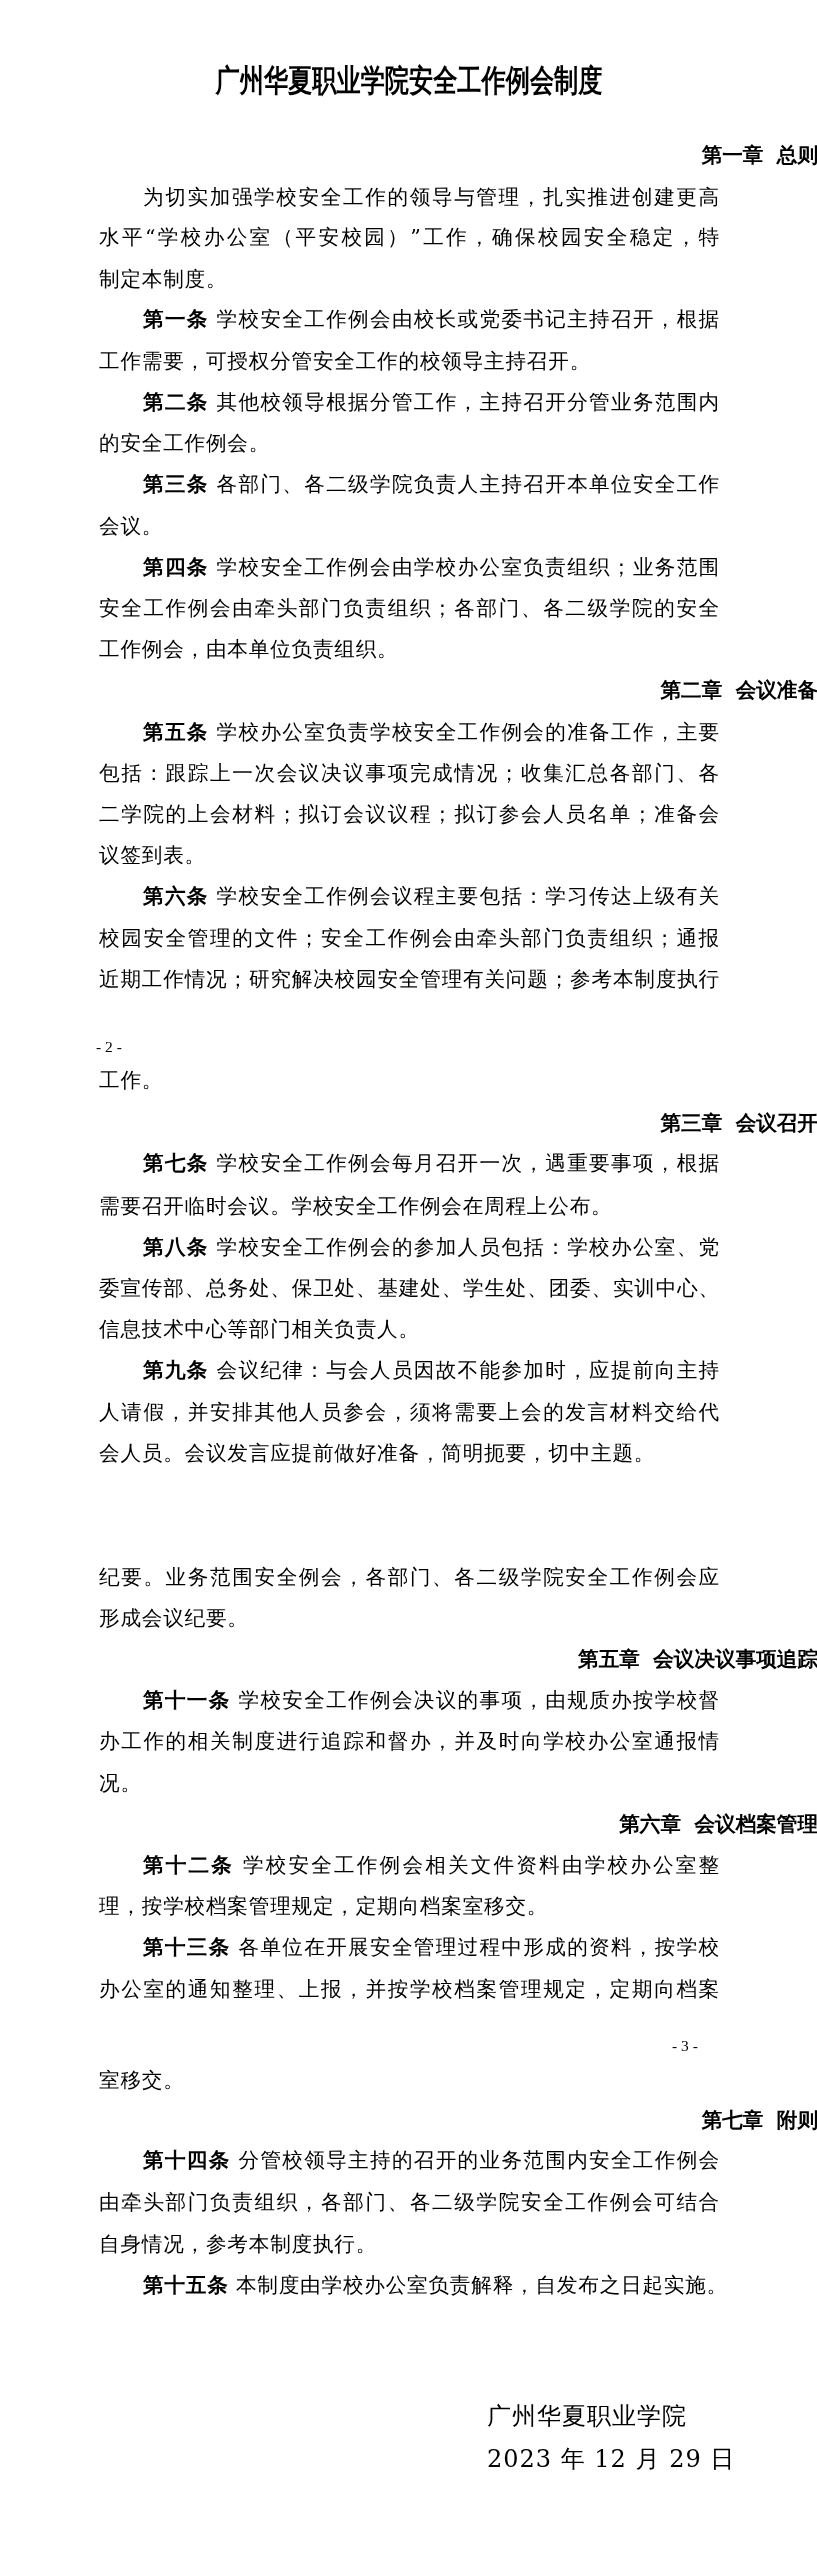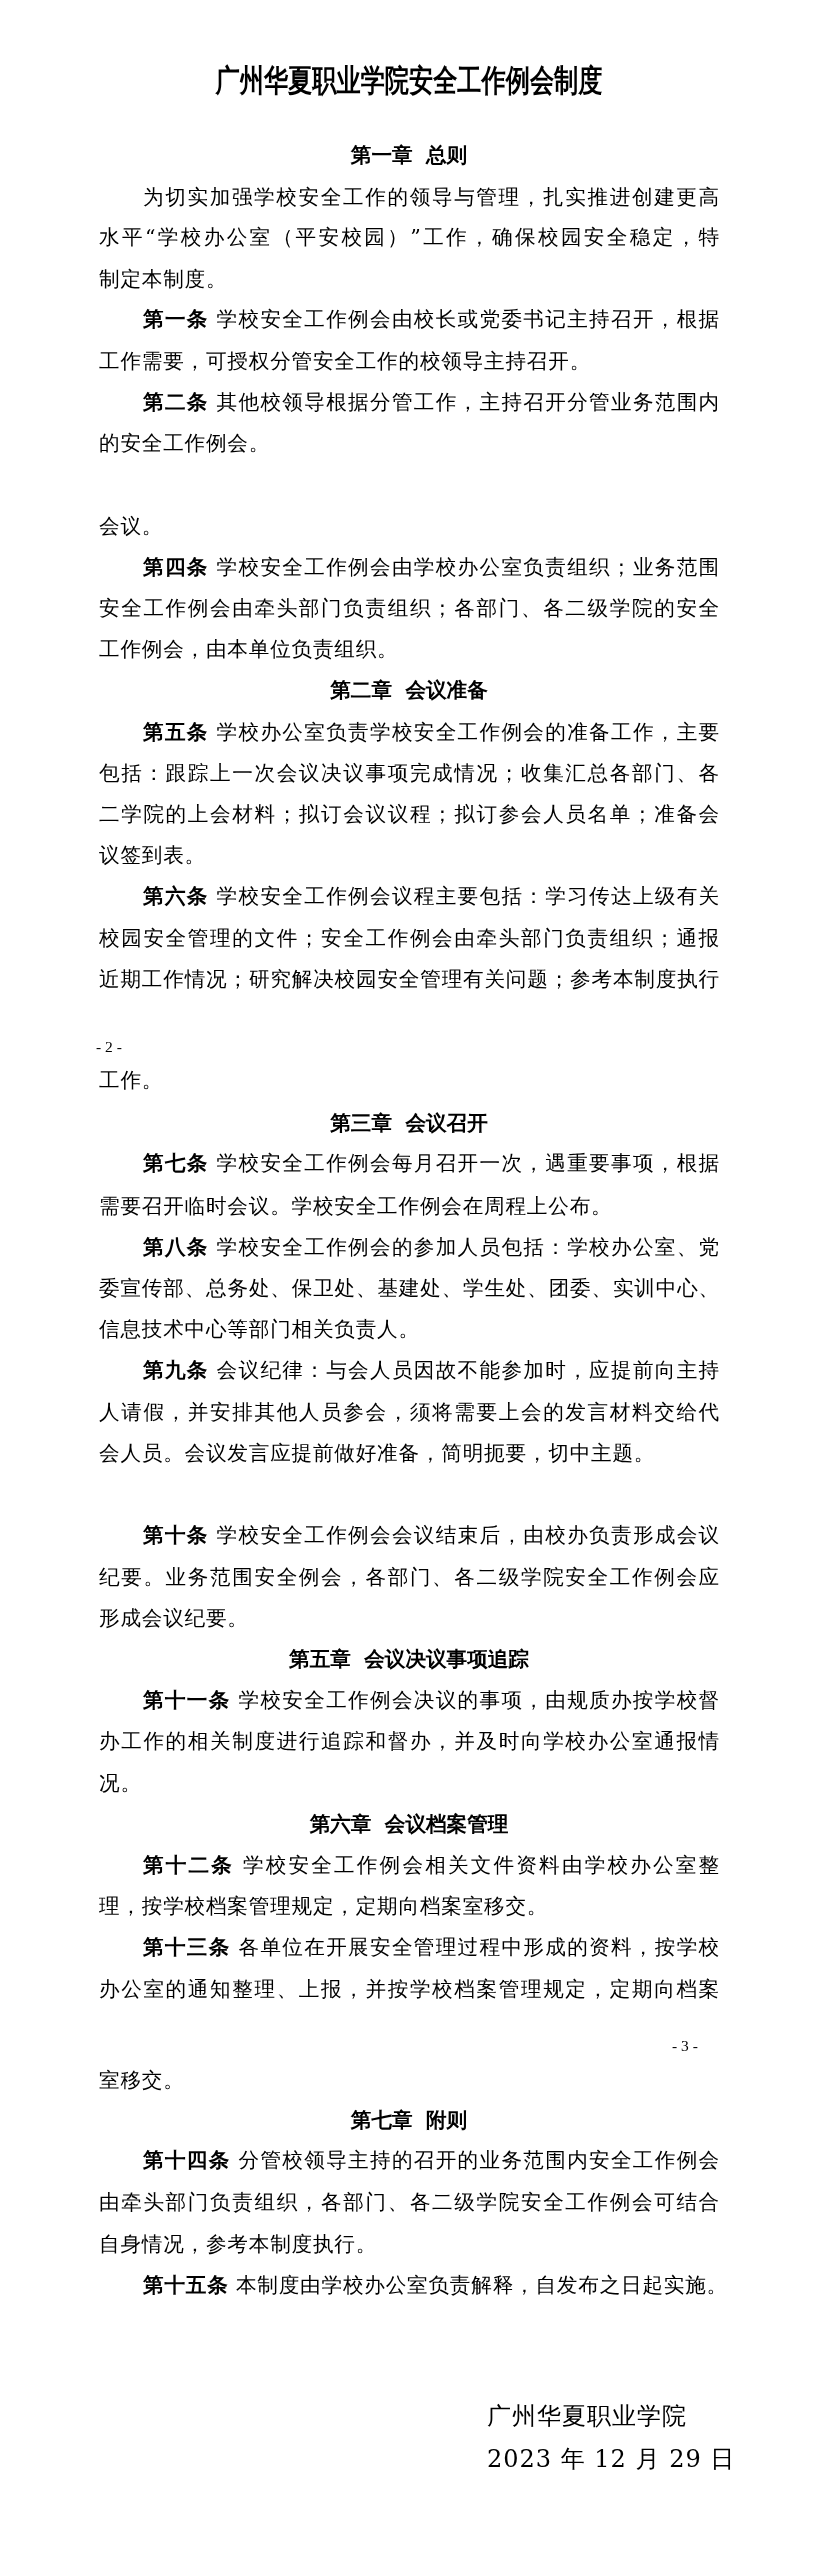--- a/index.html
+++ b/index.html
@@ -8,21 +8,21 @@
   .page { position: absolute; left: 0; top: 0; width: 818px; height: 3115px; background: #fff; }
   .ln { position: absolute; left: 99px; width: 621px; height: 31px; line-height: 31px;
         font-size: 20.6px; white-space: nowrap; letter-spacing: 0.8px; transform: translateY(-15.5px);
         font-family: "DejaVu Serif", "Liberation Serif", serif; }
   .ln.indent { text-indent: 0; left: 143px; width: 577px; }
   .ln.just { text-align: justify; text-align-last: justify; }
   .label { font-weight: bold; }
   .title { position: absolute; left: 0; width: 818px; text-align: center; top: 65px;
            font-size: 31px; line-height: 31px; font-weight: bold; letter-spacing: 0px;
            font-family: "DejaVu Serif", "Liberation Serif", serif; transform: scaleX(0.78); }
-  .chapter { position: absolute; left: 0; width: 818px; text-align: center; height: 31px;
+  .chapter { position: absolute; left: 0; width: 818px; text-align: right; height: 31px;
              line-height: 31px; font-size: 20.6px; font-weight: bold; transform: translateY(-15.5px);
              font-family: "DejaVu Sans", "Liberation Sans", sans-serif; }
   .chapter .gap { display: inline-block; width: 13.4px; }
   .pnum { position: absolute; font-size: 15.5px; line-height: 20.6px; height: 20.6px;
           transform: translateY(-10.3px); font-family: "Liberation Serif", "DejaVu Serif", serif; }
   .pnum.left { left: 96px; }
   .pnum.right { left: 672px; }
   .sig { position: absolute; left: 487px; font-size: 24px; line-height: 31px; height: 31px;
          transform: translateY(-15.5px); letter-spacing: 1px; white-space: nowrap;
          font-family: "DejaVu Serif", "Liberation Serif", serif; }
@@ -41,20 +41,21 @@
   <div class="ln indent just" style="top:197px">为切实加强学校安全工作的领导与管理，扎实推进创建更高</div>
   <div class="ln just" style="top:237px">水平“学校办公室（平安校园）”工作，确保校园安全稳定，特</div>
   <div class="ln" style="top:279px">制定本制度。</div>
 
   <div class="ln indent just" style="top:319px"><span class="label">第一条</span> <span>学校安全工作例会由校长或党委书记主持召开，根据</span></div>
   <div class="ln" style="top:361px">工作需要，可授权分管安全工作的校领导主持召开。</div>
 
   <div class="ln indent just" style="top:402px"><span class="label">第二条</span> <span>其他校领导根据分管工作，主持召开分管业务范围内</span></div>
   <div class="ln" style="top:443px">的安全工作例会。</div>
 
+  <div class="ln indent just" style="top:484px"><span class="label">第三条</span> <span>各部门、各二级学院负责人主持召开本单位安全工作</span></div>
   <div class="ln" style="top:526px">会议。</div>
 
   <div class="ln indent just" style="top:567px"><span class="label">第四条</span> <span>学校安全工作例会由学校办公室负责组织；业务范围</span></div>
   <div class="ln just" style="top:608px">安全工作例会由牵头部门负责组织；各部门、各二级学院的安全</div>
   <div class="ln" style="top:649px">工作例会，由本单位负责组织。</div>
 
   <div class="chapter" style="top:690px">
     <span>第二章</span><span class="gap"></span><span>会议准备</span>
   </div>
 
@@ -80,21 +81,20 @@
 
   <div class="ln indent just" style="top:1247px"><span class="label">第八条</span> <span>学校安全工作例会的参加人员包括：学校办公室、党</span></div>
   <div class="ln just" style="top:1288px">委宣传部、总务处、保卫处、基建处、学生处、团委、实训中心、</div>
   <div class="ln" style="top:1329px">信息技术中心等部门相关负责人。</div>
 
   <div class="ln indent just" style="top:1370px"><span class="label">第九条</span> <span>会议纪律：与会人员因故不能参加时，应提前向主持</span></div>
   <div class="ln just" style="top:1412px">人请假，并安排其他人员参会，须将需要上会的发言材料交给代</div>
   <div class="ln" style="top:1453px">会人员。会议发言应提前做好准备，简明扼要，切中主题。</div>
 
 
-  <div class="ln indent just" style="top:1535px"><span class="label">第十条</span> <span>学校安全工作例会会议结束后，由校办负责形成会议</span></div>
   <div class="ln just" style="top:1577px">纪要。业务范围安全例会，各部门、各二级学院安全工作例会应</div>
   <div class="ln" style="top:1618px">形成会议纪要。</div>
 
   <div class="chapter" style="top:1659px">
     <span>第五章</span><span class="gap"></span><span>会议决议事项追踪</span>
   </div>
 
   <div class="ln indent just" style="top:1700px"><span class="label">第十一条</span> <span>学校安全工作例会决议的事项，由规质办按学校督</span></div>
   <div class="ln just" style="top:1741px">办工作的相关制度进行追踪和督办，并及时向学校办公室通报情</div>
   <div class="ln" style="top:1783px">况。</div>

